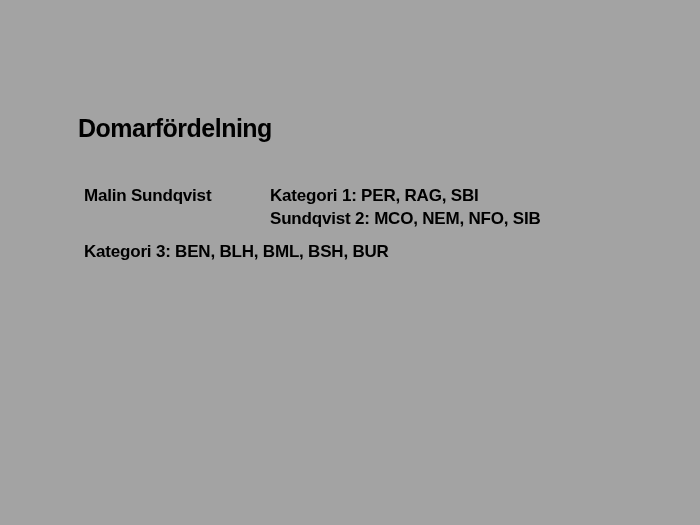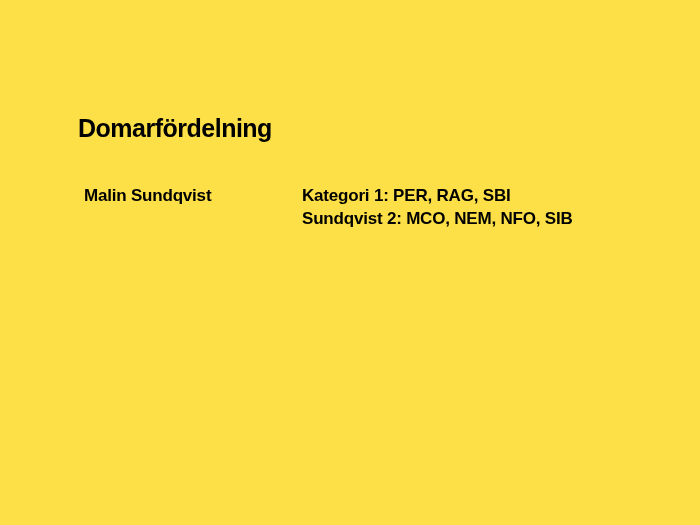--- a/index.html
+++ b/index.html
@@ -12,21 +12,21 @@
     background: #ffffff;
     font-family: "Liberation Sans", sans-serif;
     color: #000000;
     overflow: hidden;
   }
   .slide {
     position: absolute;
     top: 0; left: 0;
     width: 700px;
     height: 525px;
-    background: #fde047;
+    background: #a3a3a3;
   }
   .title {
     position: absolute;
     left: 78px;
     top: 114px;
     margin: 0;
     font-size: 25px;
     font-weight: bold;
     letter-spacing: -0.5px;
     white-space: nowrap;
@@ -41,21 +41,20 @@
     font-size: 17px;
     font-weight: bold;
     line-height: 23px;
     letter-spacing: -0.2px;
   }
   .judge {
     white-space: nowrap;
   }
   .cats {
     white-space: nowrap;
-    margin-left: 32px;
   }
   .cat-line {
     white-space: nowrap;
   }
 </style>
 </head>
 <body>
 
 <div class="slide">
 
@@ -63,16 +62,17 @@
 
   <div class="assignments">
 
     <div class="judge">Malin Sundqvist</div>
     <div class="cats">
       <div class="cat-line">Kategori 1: PER, RAG, SBI</div>
       <div class="cat-line">Sundqvist 2: MCO, NEM, NFO, SIB</div>
     </div>
 
     <div class="cats">
+      <div class="cat-line">Kategori 3: BEN, BLH, BML, BSH, BUR</div>
     </div>
 
   </div>
 </div>
 
 </body></html>

